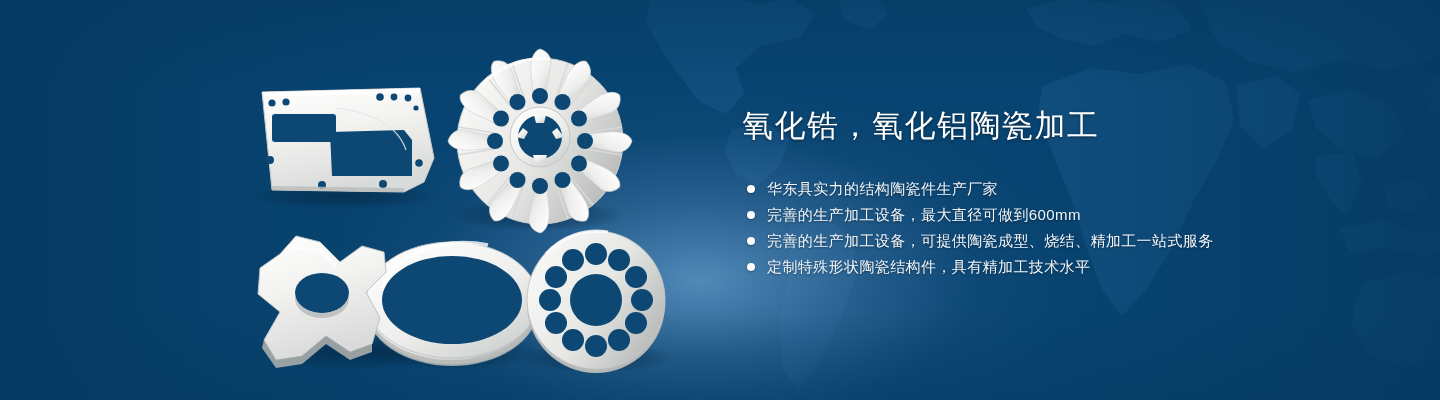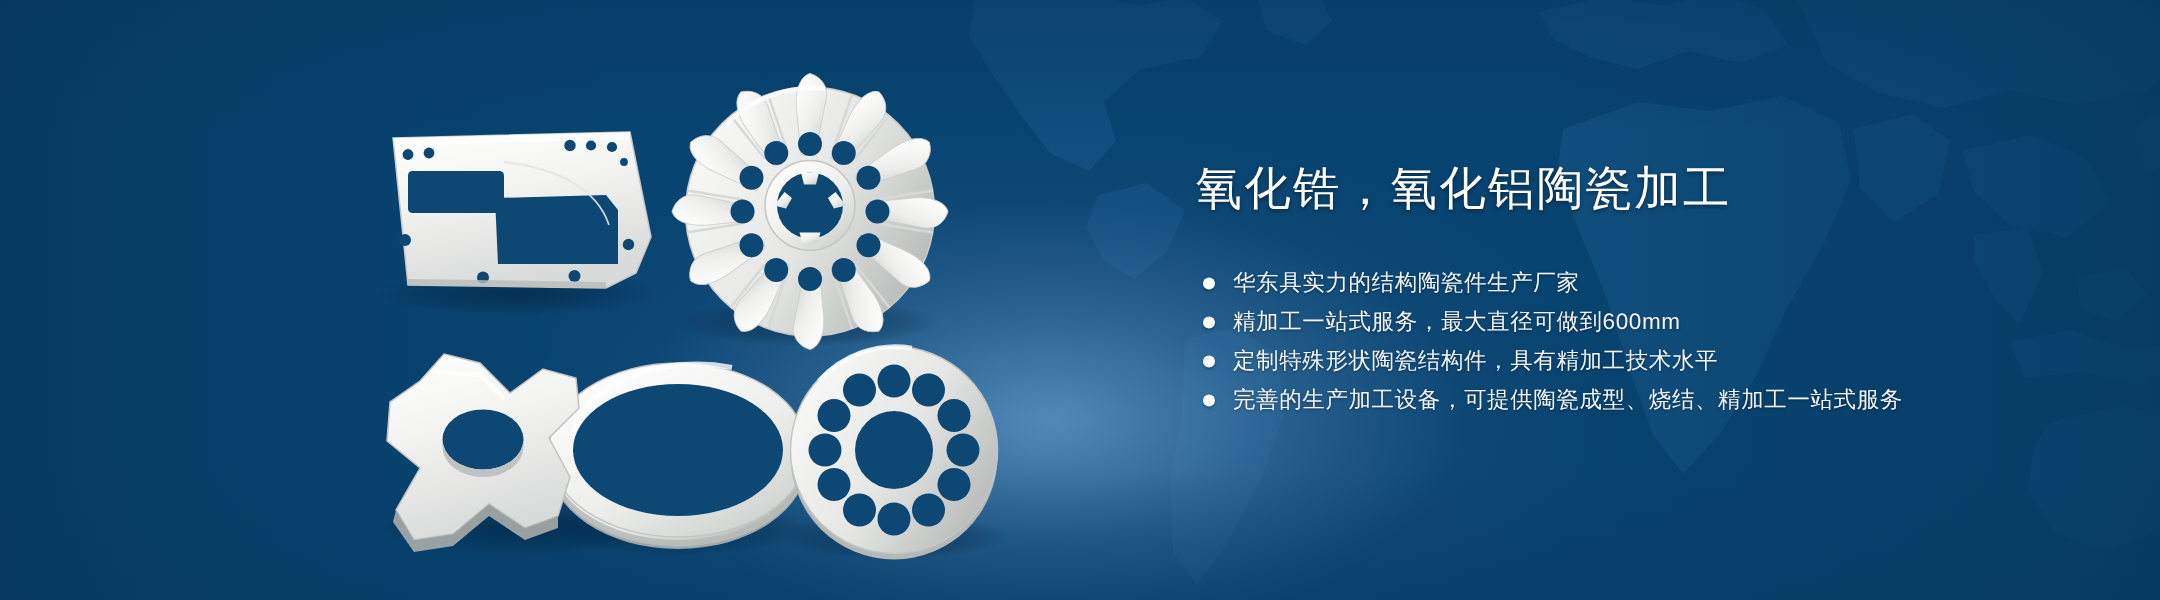--- a/index.html
+++ b/index.html
@@ -59,21 +59,21 @@
   
   .products {
     position: absolute;
     inset: 0;
   }
   .products svg { display:block; width:1440px; height:400px; }
 
   
   .copy {
     position: absolute;
-    left: 797px;
+    left: 742px;
     top: 106px;
     width: 620px;
   }
   .headline {
     margin: 0;
     font-size: 31px;
     line-height: 40px;
     font-weight: 400;
     color: #ffffff;
     letter-spacing: 1.5px;
@@ -330,26 +330,26 @@
   <div class="copy">
     <h1 class="headline">氧化锆，氧化铝陶瓷加工</h1>
 
     <ul class="bullets">
       <li class="bullet">
         <span class="dot"></span>
         <span class="bullet-text">华东具实力的结构陶瓷件生产厂家</span>
       </li>
       <li class="bullet">
         <span class="dot"></span>
-        <span class="bullet-text">精加工一站式服务，最大直径可做到600mm</span>
+        <span class="bullet-text">完善的生产加工设备，最大直径可做到600mm</span>
+      </li>
+      <li class="bullet">
+        <span class="dot"></span>
+        <span class="bullet-text">完善的生产加工设备，可提供陶瓷成型、烧结、精加工一站式服务</span>
       </li>
       <li class="bullet">
         <span class="dot"></span>
         <span class="bullet-text">定制特殊形状陶瓷结构件，具有精加工技术水平</span>
       </li>
-      <li class="bullet">
-        <span class="dot"></span>
-        <span class="bullet-text">完善的生产加工设备，可提供陶瓷成型、烧结、精加工一站式服务</span>
-      </li>
     </ul>
   </div>
 
 </div>
 
 </body></html>

